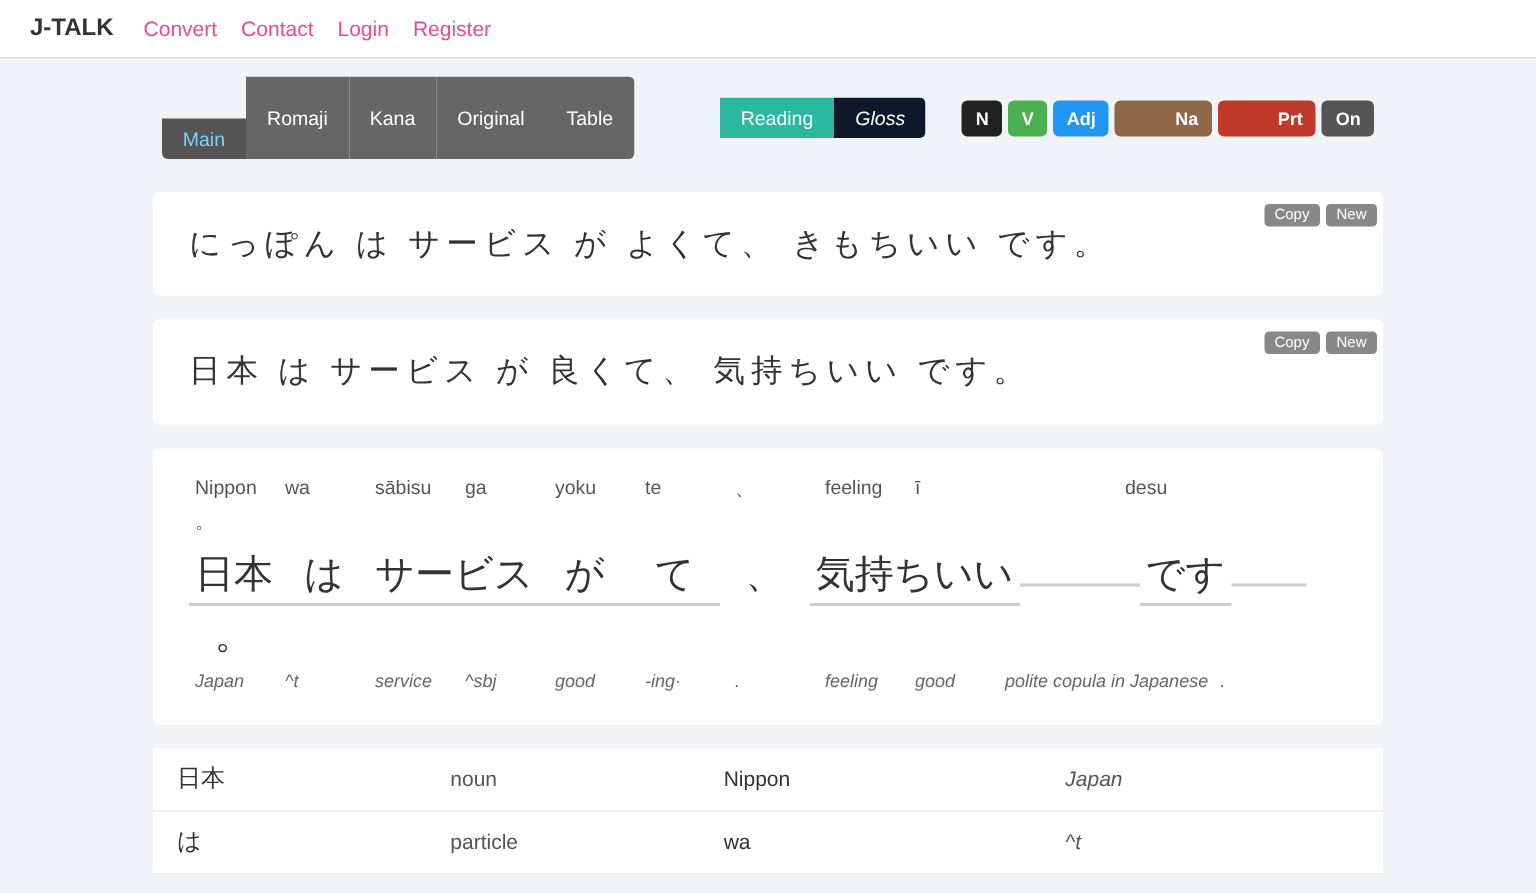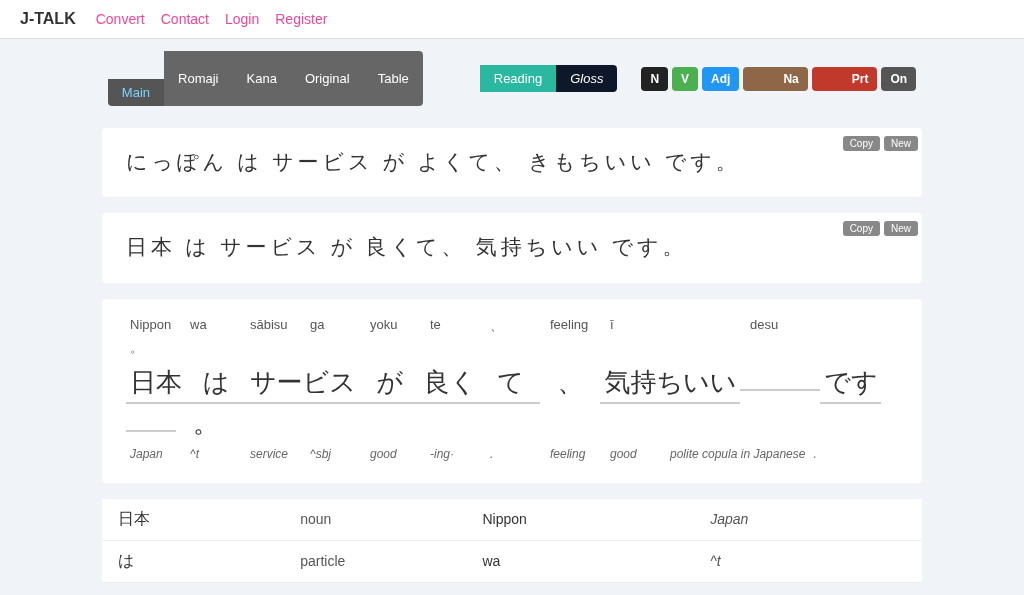--- a/index.html
+++ b/index.html
@@ -280,21 +280,20 @@
       <span class="romaji-cell">desu</span>
       <span class="romaji-cell"></span>
       <span class="romaji-cell">。</span>
     </div>
 
     <div class="kanji-row">
       <span class="kanji-cell">日本</span>
       <span class="kanji-cell">は</span>
       <span class="kanji-cell">サービス</span>
       <span class="kanji-cell">が</span>
-      <span class="kanji-cell">良く</span>
       <span class="kanji-cell">て</span>
       <span class="kanji-cell no-border">、</span>
       <span class="kanji-cell">気持ちいい</span>
       <span class="kanji-cell" style="min-width:80px;"></span>
       <span class="kanji-cell">です</span>
       <span class="kanji-cell" style="min-width:50px;"></span>
       <span class="kanji-cell no-border">。</span>
     </div>
 
     <div class="gloss-row">

